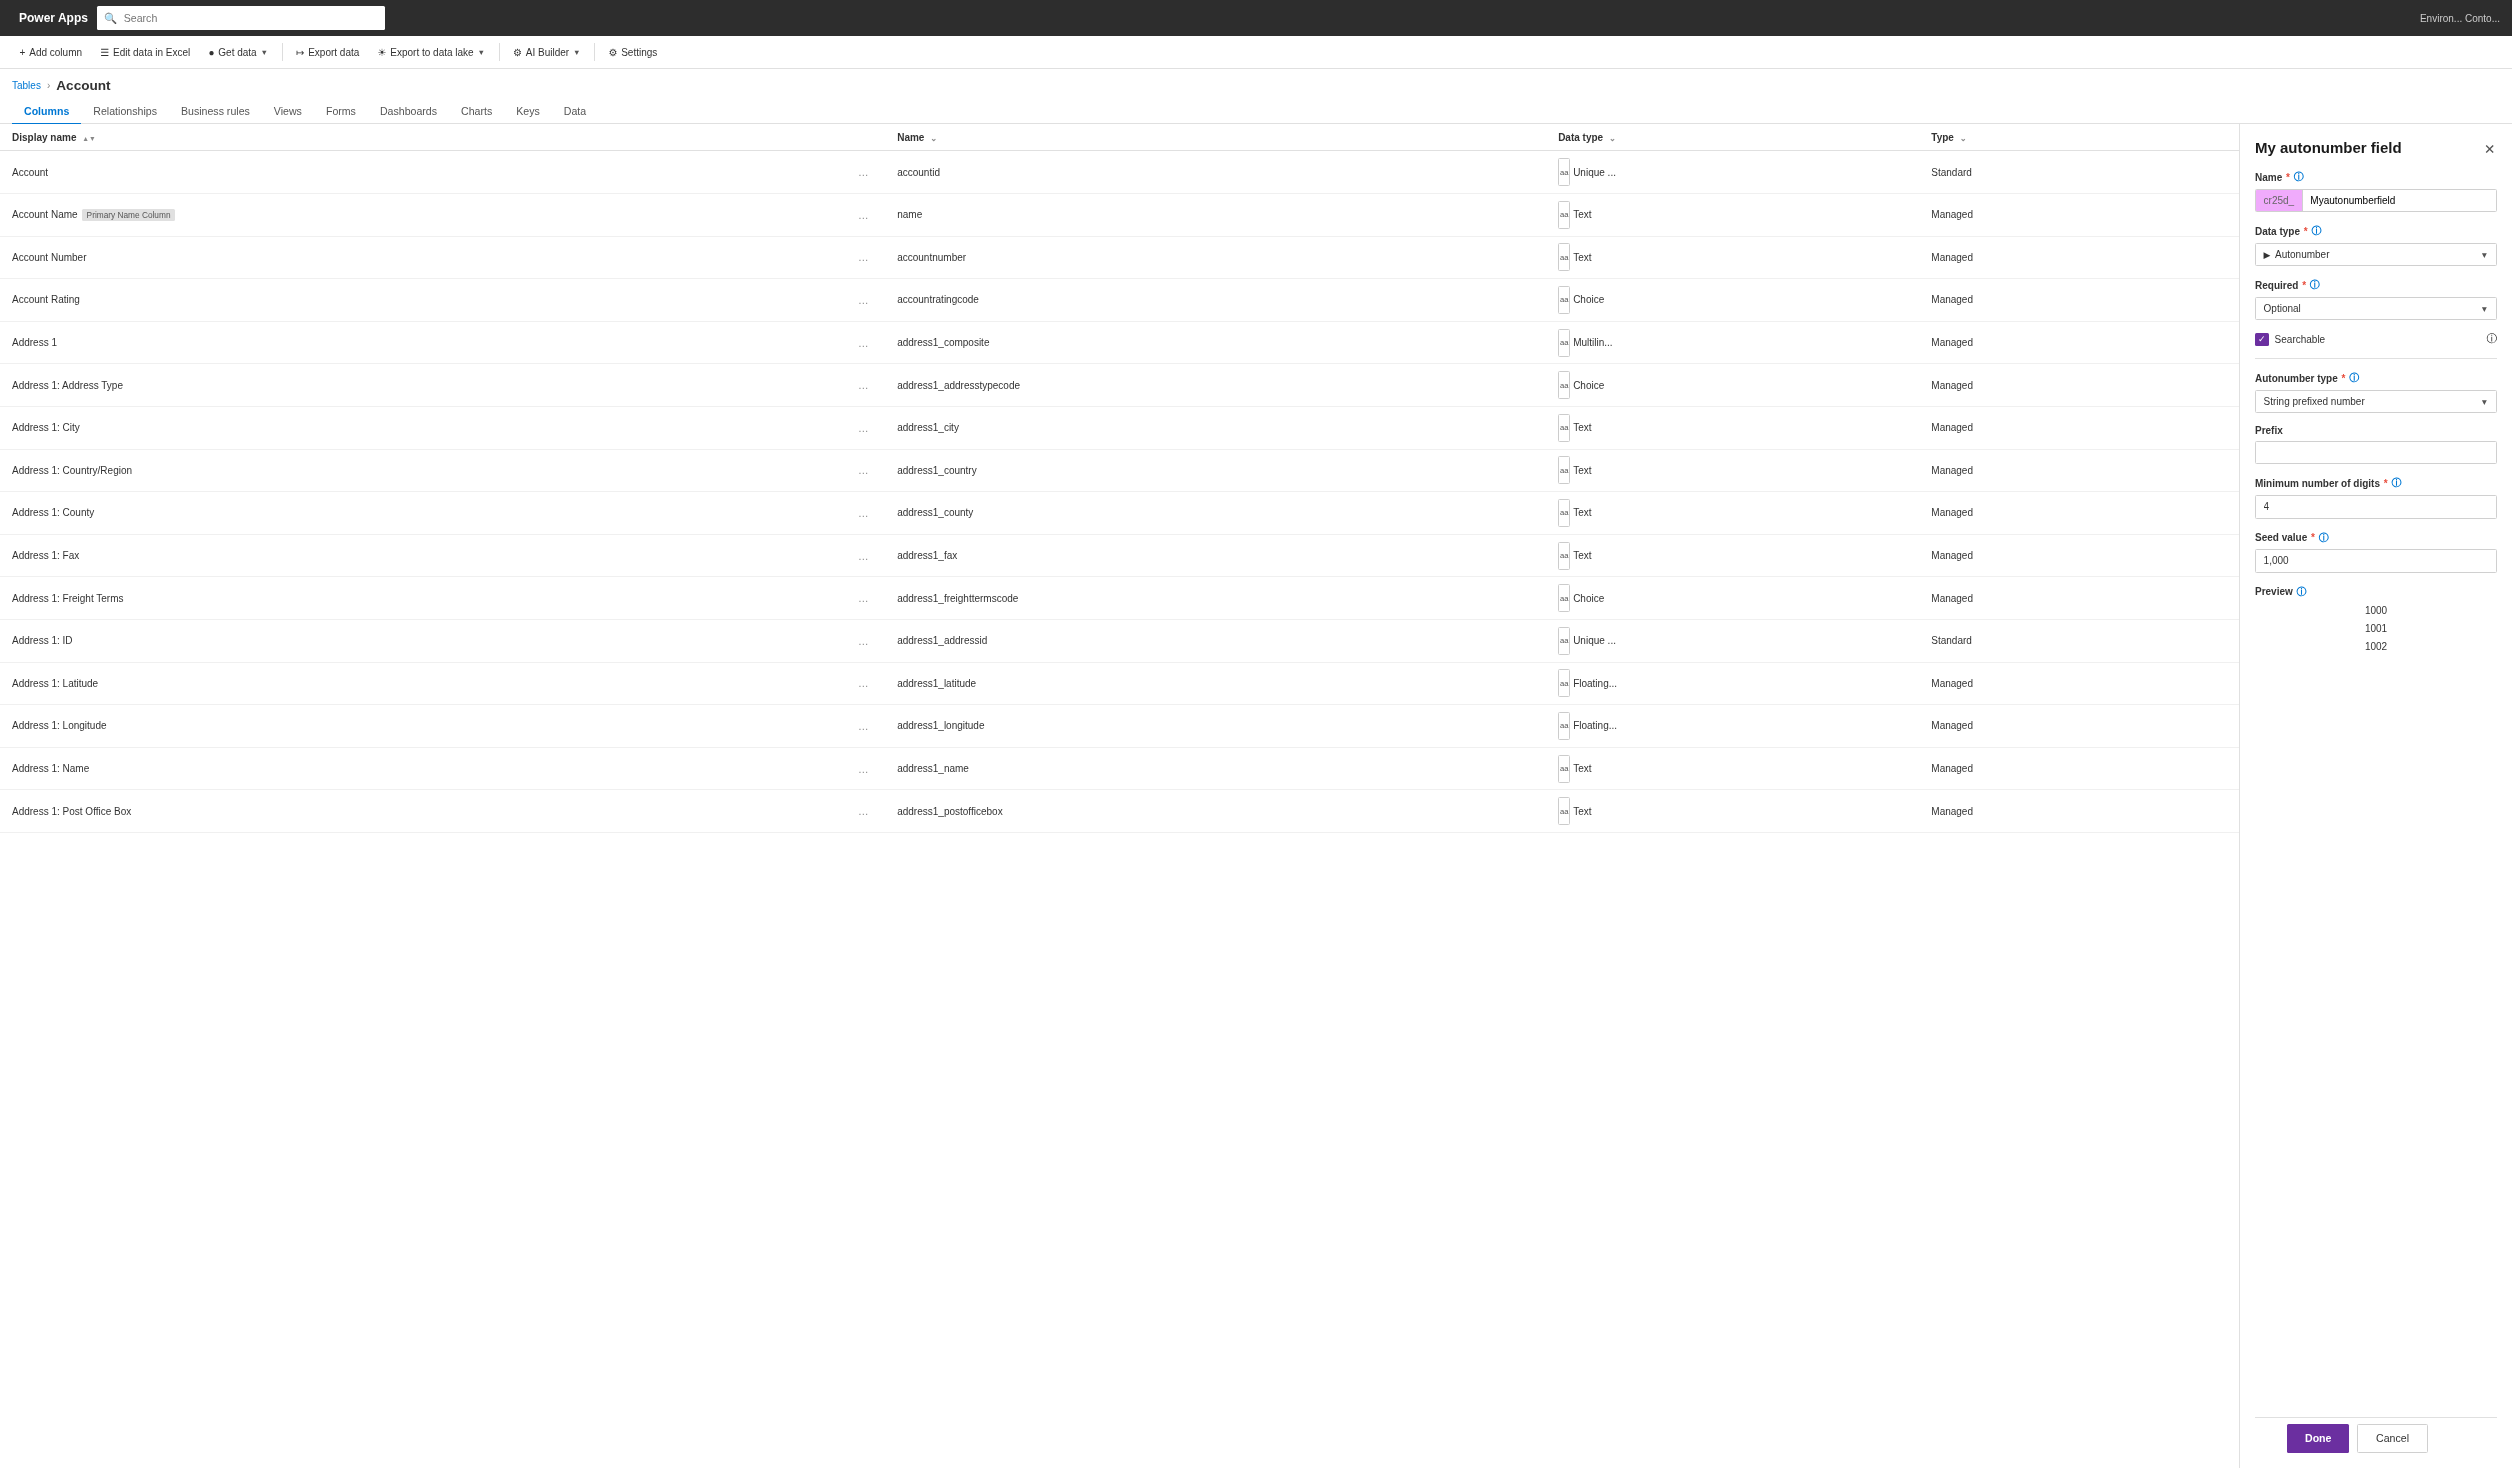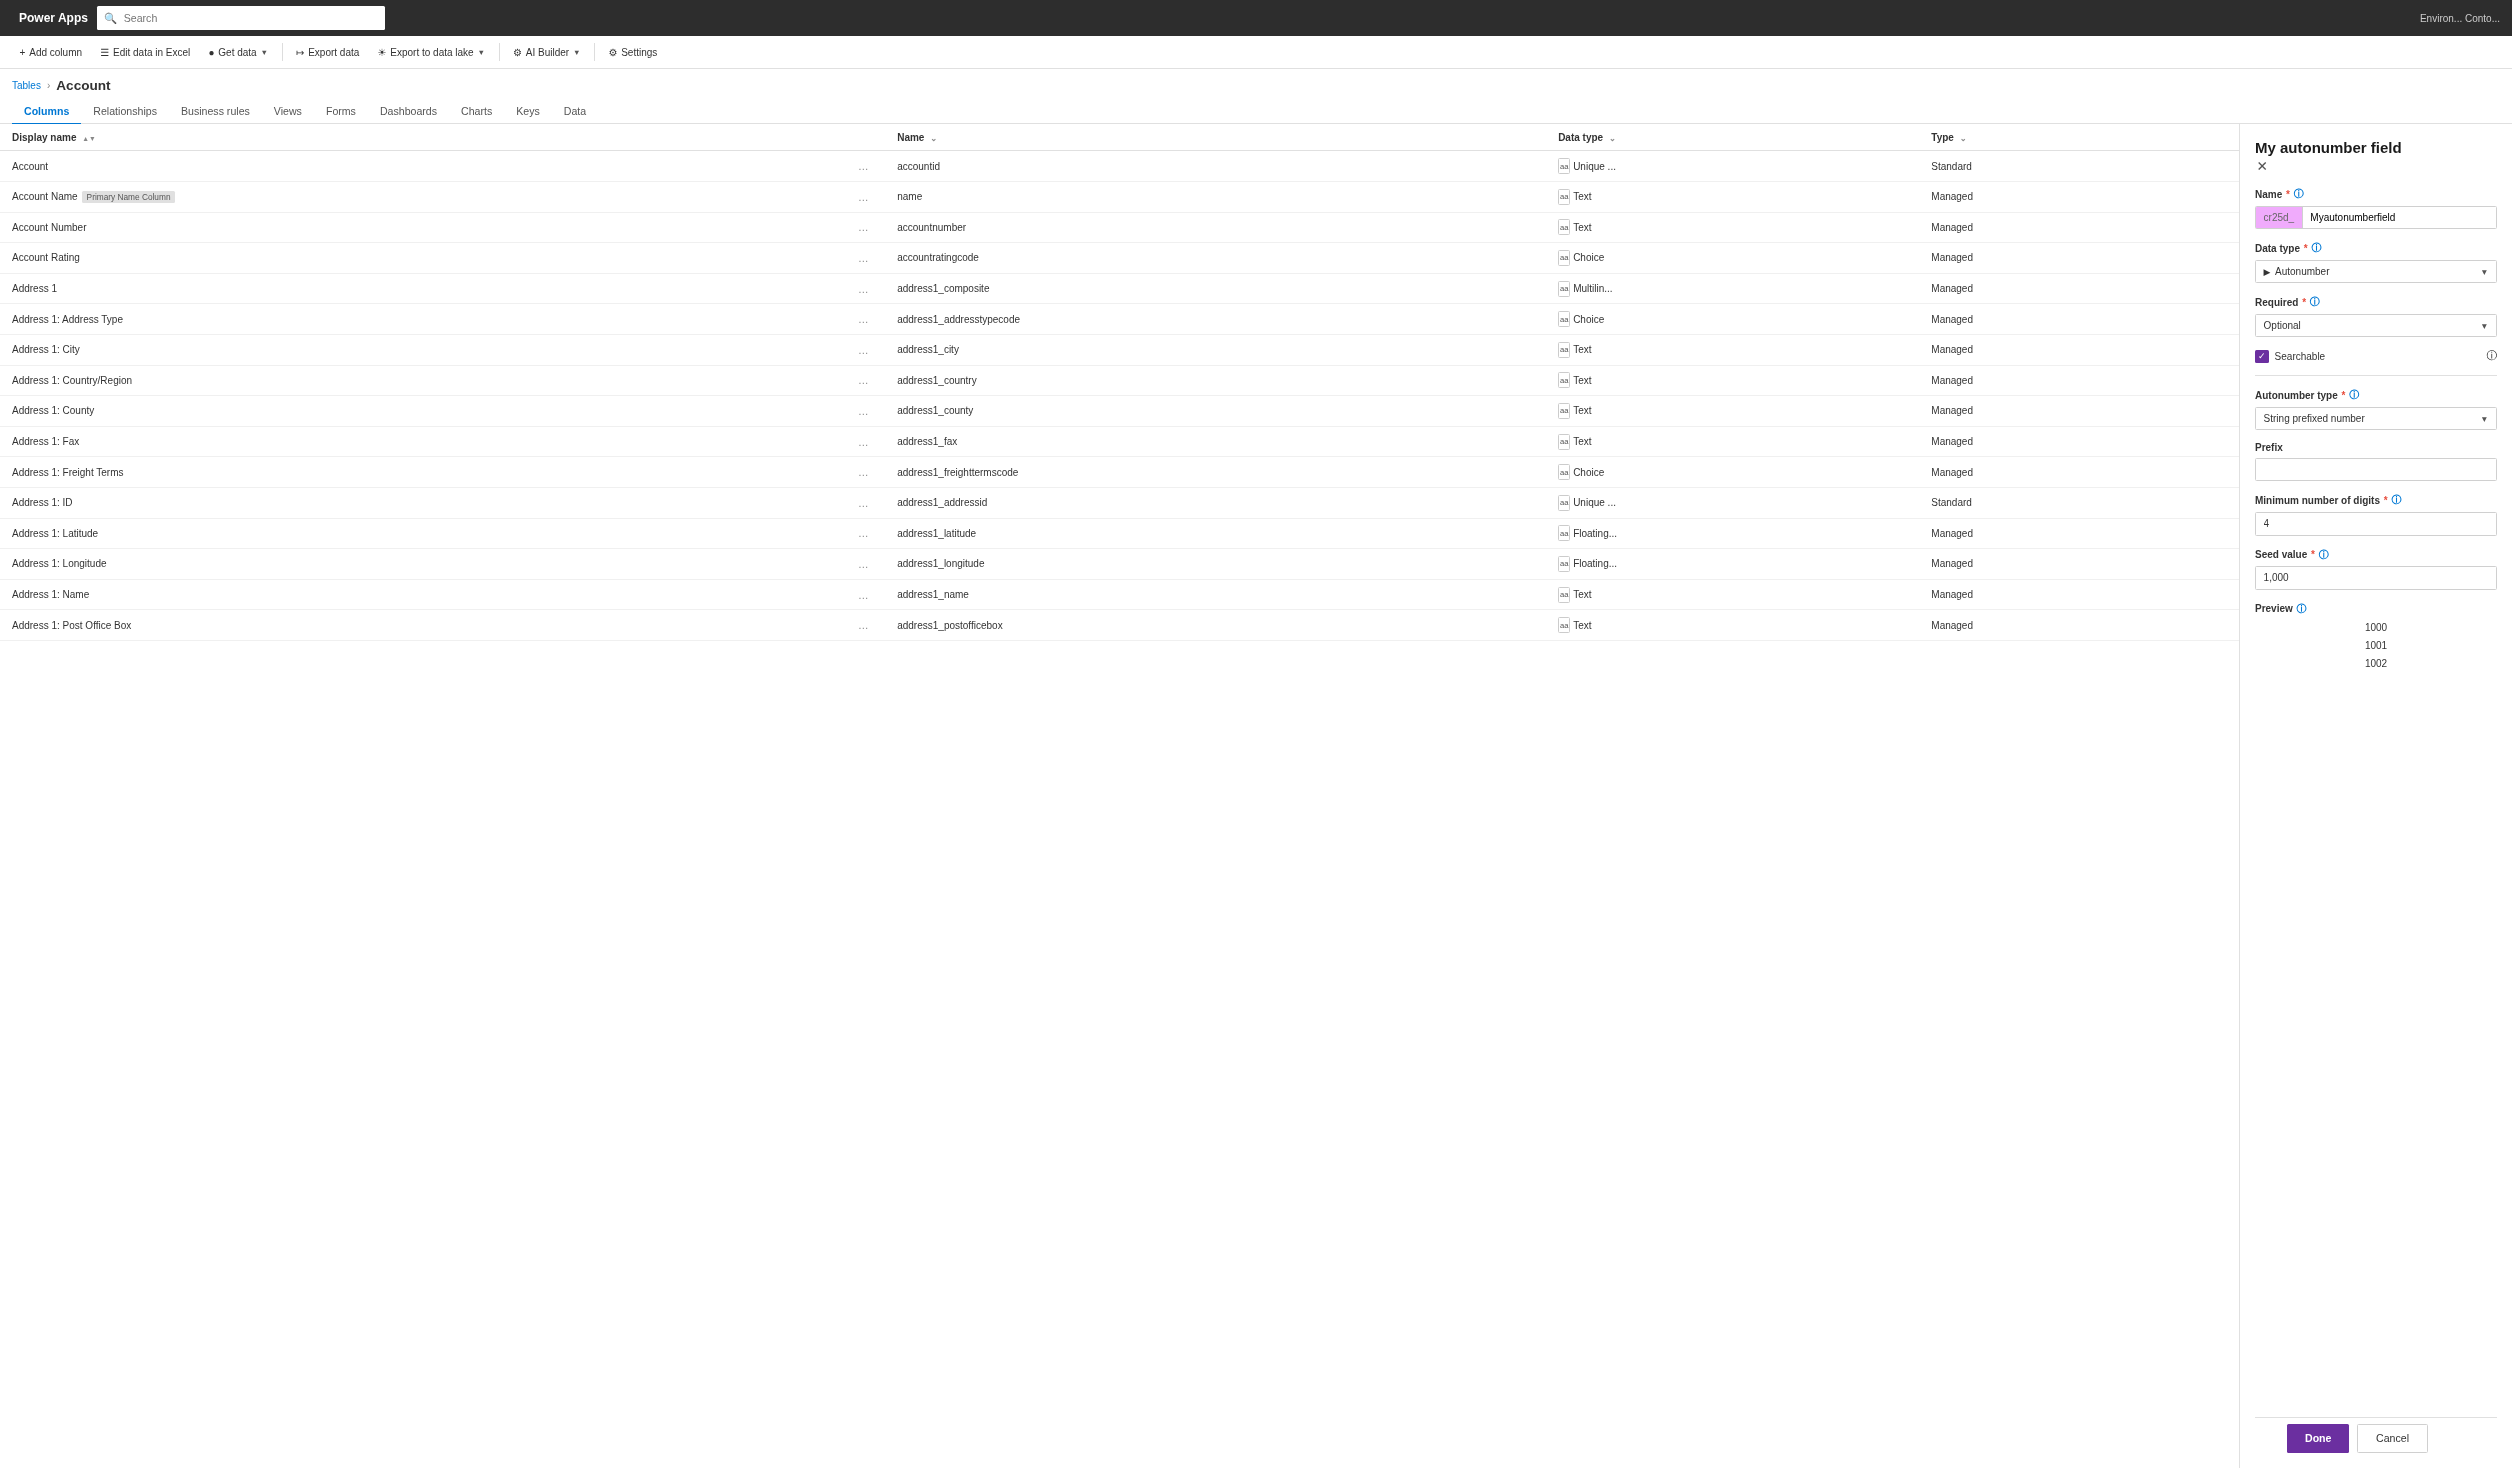--- a/index.html
+++ b/index.html
@@ -157,21 +157,21 @@
       margin-left: 4.5px;
     }
 
     .dt-icon {
       display: inline-flex;
       align-items: center;
       gap: 3px;
     }
     .dt-icon-sym {
       width: 12px;
-      height: 16px;
+      height: 28px;
       display: inline-flex;
       align-items: center;
       justify-content: center;
       font-size: 8.3px;
       color: #555;
     }
 
     .more-btn {
       background: none;
       border: none;
@@ -191,21 +191,20 @@
       flex-direction: column;
       overflow-y: auto;
       padding: 15px;
       gap: 12px;
       position: relative;
     }
     .panel-header {
       display: flex;
       align-items: flex-start;
       justify-content: space-between;
-      flex-direction: column;
     }
     .panel-title {
       font-size: 15px;
       font-weight: 600;
       color: #1a1a1a;
     }
     .panel-close {
       background: none;
       border: none;
       cursor: pointer;

